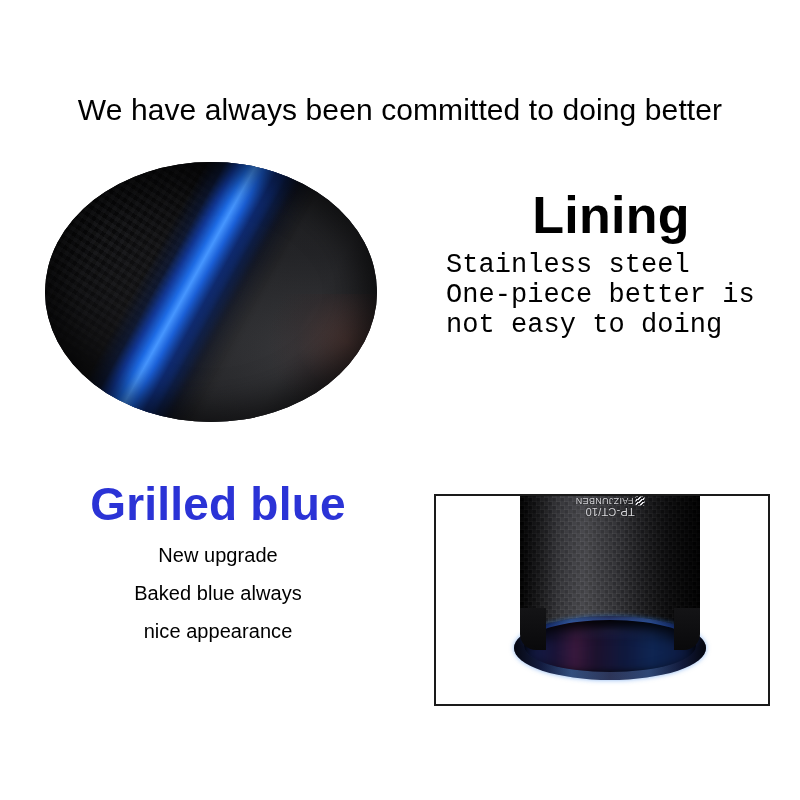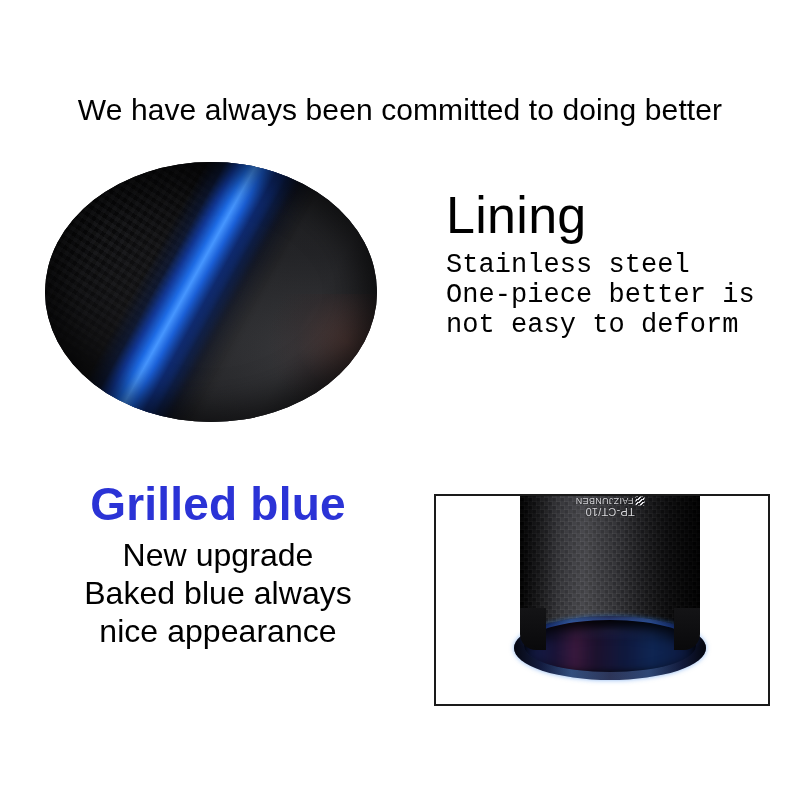--- a/index.html
+++ b/index.html
@@ -135,23 +135,23 @@
 
   
   .lining-block {
     position: absolute;
     left: 446px;
     top: 186px;
     width: 330px;
   }
   .lining-title {
     font-size: 52px;
-    font-weight: 400;
+    font-weight: 700;
     line-height: 58px;
-    text-align: left;
+    text-align: center;
     letter-spacing: 0.3px;
     margin: 0 0 6px 0;
   }
   .lining-lines {
     font-size: 27px;
     line-height: 30px;
     text-align: left;
     letter-spacing: 0.05px;
     font-family: Liberation Mono, monospace;
   }
@@ -167,21 +167,21 @@
   }
   .grilled-title {
     font-size: 46px;
     font-weight: 700;
     line-height: 52px;
     color: #2b33d6;
     letter-spacing: 0.2px;
     margin: 0 0 6px 0;
   }
   .grilled-lines {
-    font-size: 32px;
+    font-size: 20px;
     line-height: 38px;
     letter-spacing: 0.05px;
   }
   .grilled-lines .ln { display: block; white-space: nowrap; }
 
   
   .photo-frame {
     position: absolute;
     left: 434px;
     top: 494px;
@@ -365,21 +365,21 @@
     <div class="oval-streak"></div>
     <div class="oval-glint"></div>
     <div class="oval-vignette"></div>
   </div>
 
   <div class="lining-block">
     <div class="lining-title">Lining</div>
     <div class="lining-lines">
       <span class="ln">Stainless steel</span>
       <span class="ln">One-piece better is</span>
-      <span class="ln">not easy to deform</span>
+      <span class="ln">not easy to doing</span>
     </div>
   </div>
 
   <div class="grilled-block">
     <div class="grilled-title">Grilled blue</div>
     <div class="grilled-lines">
       <span class="ln">New upgrade</span>
       <span class="ln">Baked blue always</span>
       <span class="ln">nice appearance</span>
     </div>

